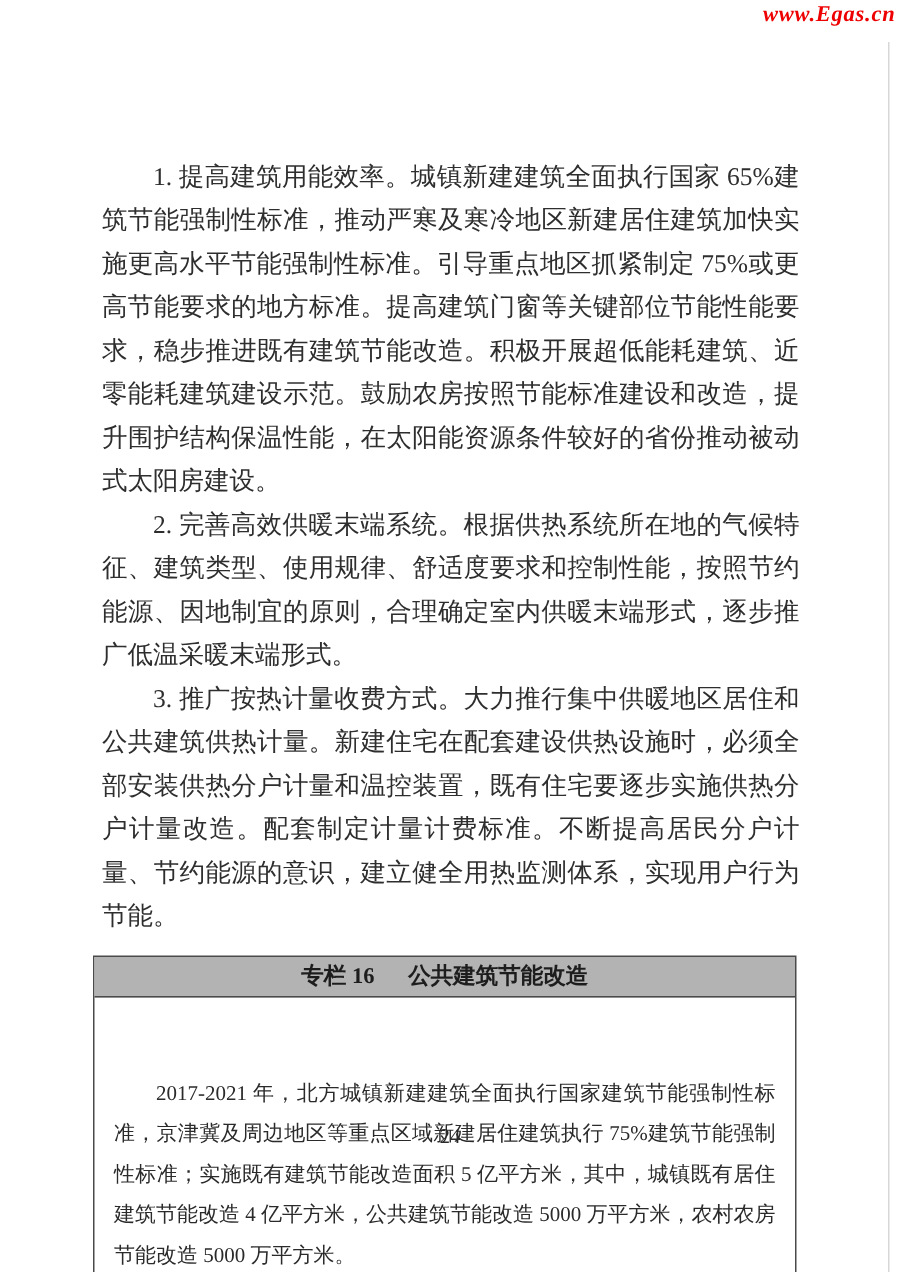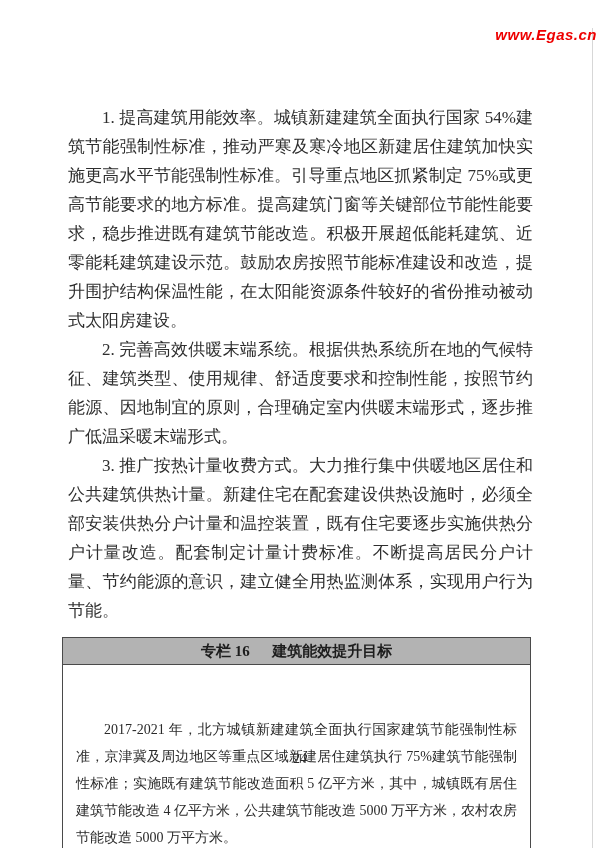--- a/index.html
+++ b/index.html
@@ -25,22 +25,21 @@
   }
   .watermark {
     position: absolute;
     top: 2px;
     right: 3px;
     font-style: italic;
     font-weight: bold;
     font-size: 15px;
     letter-spacing: 0.5px;
     color: #ee0000;
-    font-family: Liberation Sans, sans-serif;
-    margin-top: 24px;
+    font-family: Liberation Serif, serif;
   }
   .doc {
     position: absolute;
     left: 62px;
     top: 103px;
     width: 471px;
   }
   .doc-heading {
     margin: 0 0 0 6px;
     font-size: 17px;
@@ -99,28 +98,28 @@
 </head>
 <body>
 
 <div class="scan-line"></div>
 
 <div class="watermark">www.Egas.cn</div>
 
 <div class="doc">
 
 
-  <p class="doc-paragraph">1. 提高建筑用能效率。城镇新建建筑全面执行国家 54%建筑节能强制性标准，推动严寒及寒冷地区新建居住建筑加快实施更高水平节能强制性标准。引导重点地区抓紧制定 75%或更高节能要求的地方标准。提高建筑门窗等关键部位节能性能要求，稳步推进既有建筑节能改造。积极开展超低能耗建筑、近零能耗建筑建设示范。鼓励农房按照节能标准建设和改造，提升围护结构保温性能，在太阳能资源条件较好的省份推动被动式太阳房建设。</p>
+  <p class="doc-paragraph">1. 提高建筑用能效率。城镇新建建筑全面执行国家 65%建筑节能强制性标准，推动严寒及寒冷地区新建居住建筑加快实施更高水平节能强制性标准。引导重点地区抓紧制定 75%或更高节能要求的地方标准。提高建筑门窗等关键部位节能性能要求，稳步推进既有建筑节能改造。积极开展超低能耗建筑、近零能耗建筑建设示范。鼓励农房按照节能标准建设和改造，提升围护结构保温性能，在太阳能资源条件较好的省份推动被动式太阳房建设。</p>
 
   <p class="doc-paragraph">2. 完善高效供暖末端系统。根据供热系统所在地的气候特征、建筑类型、使用规律、舒适度要求和控制性能，按照节约能源、因地制宜的原则，合理确定室内供暖末端形式，逐步推广低温采暖末端形式。</p>
 
   <p class="doc-paragraph">3. 推广按热计量收费方式。大力推行集中供暖地区居住和公共建筑供热计量。新建住宅在配套建设供热设施时，必须全部安装供热分户计量和温控装置，既有住宅要逐步实施供热分户计量改造。配套制定计量计费标准。不断提高居民分户计量、节约能源的意识，建立健全用热监测体系，实现用户行为节能。</p>
 
   <div class="panel">
     <div class="panel-header">
-      <span class="panel-title-label">专栏 16</span><span>建筑能效提升目标</span>
+      <span class="panel-title-label">专栏 16</span><span>公共建筑节能改造</span>
     </div>
     <div class="panel-body">2017-2021 年，北方城镇新建建筑全面执行国家建筑节能强制性标准，京津冀及周边地区等重点区域新建居住建筑执行 75%建筑节能强制性标准；实施既有建筑节能改造面积 5 亿平方米，其中，城镇既有居住建筑节能改造 4 亿平方米，公共建筑节能改造 5000 万平方米，农村农房节能改造 5000 万平方米。</div>
   </div>
 
 </div>
 
 <div class="page-number">24</div>
 
 </body></html>

